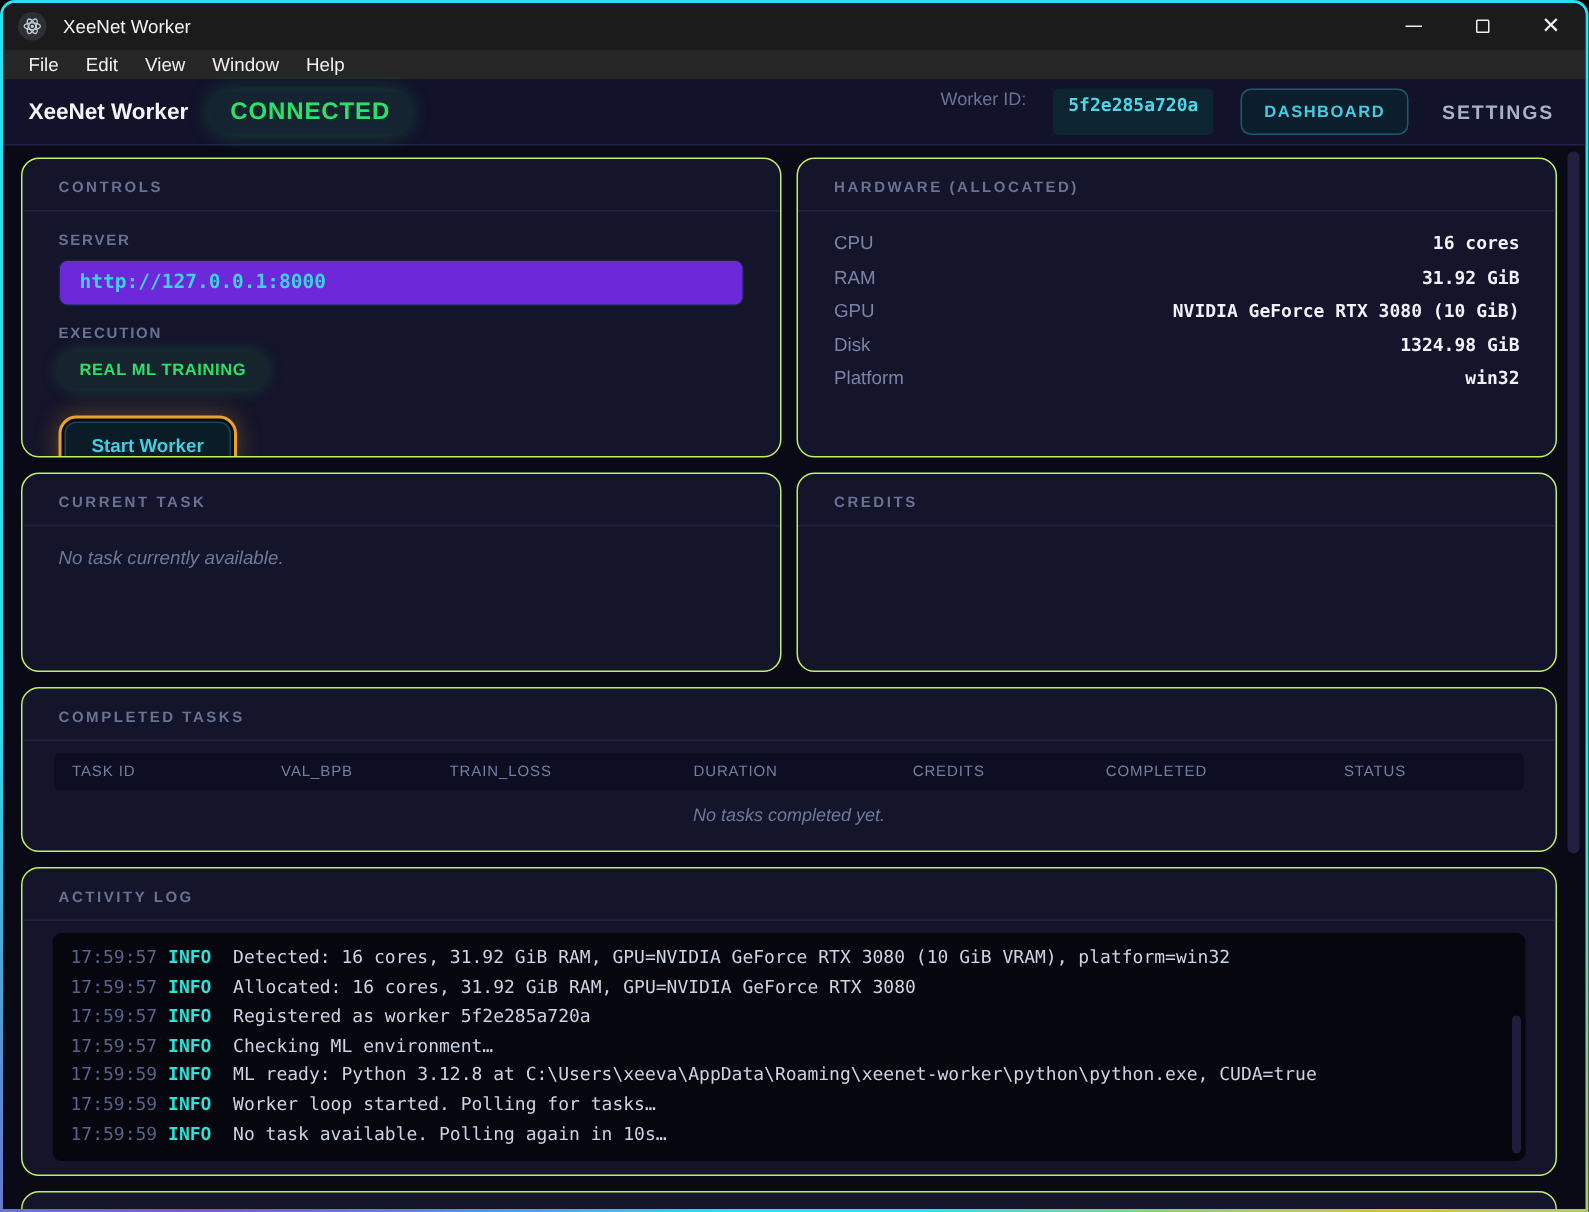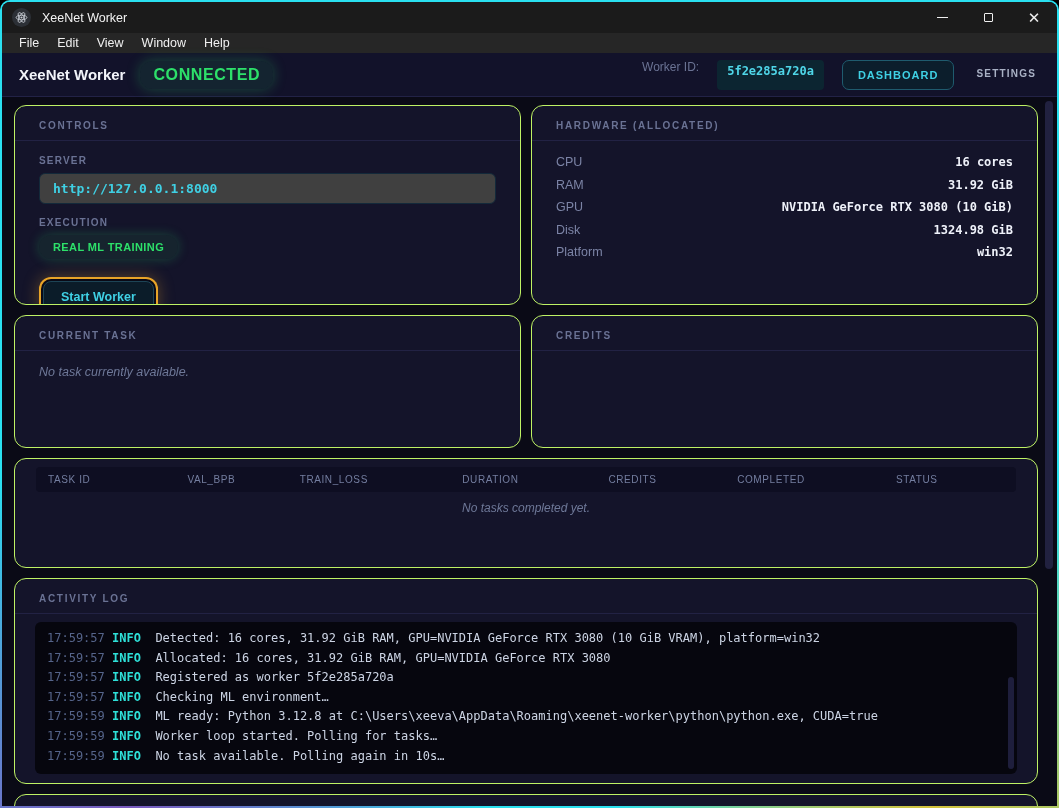--- a/index.html
+++ b/index.html
@@ -42,38 +42,38 @@
     background:rgba(45,224,106,.09); border-radius:12px; padding:5px 13px;
     box-shadow:0 0 14px rgba(45,224,106,.28);
   }
   .header-right { margin-left:auto; display:flex; gap:18px; }
   .worker-id-label { font-size:12px; color:#6b7394; }
   .worker-id-chip { font-size:12px; font-weight:bold; color:#4fd6e8; background:#0c2531; border-radius:4px; padding:4px 10px; }
   .btn-dashboard {
     font-size:11px; font-weight:bold; letter-spacing:1px; color:#3fd0e4;
     background:#0c1e2c; border:1px solid #1f5b6e; border-radius:7px; padding:8px 15px; cursor:pointer;
   }
-  .link-settings { font-size:10px; font-weight:bold; letter-spacing:1.2px; color:#a9b1c5; padding:8px 4px; cursor:pointer; }
+  .link-settings { font-size:13px; font-weight:bold; letter-spacing:1.2px; color:#a9b1c5; padding:8px 4px; cursor:pointer; }
 
   
   .content { position:relative; padding:8px 19px 0 12px; }
   .row { display:flex; gap:10px; margin-bottom:10px; }
   .panel { background:#14142a; border:1px solid #bef264; border-radius:12px; overflow:hidden; }
   .half { flex:1; }
   .panel-title {
     font-size:10px; font-weight:bold; letter-spacing:1.7px; color:#6a7294;
     padding:14px 24px 9px; border-bottom:1px solid #222244;
   }
   .panel-body { padding:14px 24px; }
 
   
   .h-200 { height:200px; }
   .field-label { font-size:10px; font-weight:bold; letter-spacing:1.2px; color:#6a7294; margin-bottom:7px; }
   .server-input {
-    width:100%; background:#404040; border:1px solid #13293a; border-radius:6px;
+    width:100%; background:#6d28d9; border:1px solid #13293a; border-radius:6px;
     color:#3fd0e4; font-family:"DejaVu Sans Mono", monospace; font-size:13px; font-weight:bold;
     padding:7px 13px; outline:none; margin-bottom:13px;
   }
   .badge-execution {
     display:inline-block; font-size:11px; font-weight:bold; letter-spacing:.4px; color:#2de06a;
     background:rgba(45,224,106,.08); border-radius:13px; padding:6px 14px;
     box-shadow:0 0 12px rgba(45,224,106,.25); margin-bottom:16px;
   }
   .btn-start {
     display:block; font-size:12.5px; font-weight:bold; color:#3fd0e4; cursor:pointer;
@@ -223,20 +223,21 @@
           </div>
         </div>
 
         <div class="panel half h-133">
           <div class="panel-title">CREDITS</div>
         </div>
       </div>
 
       <div class="row">
         <div class="panel h-110" style="flex:1">
+          <div class="panel-title">COMPLETED TASKS</div>
           <div class="task-table-header">
             <span class="task-col">TASK ID</span>
             <span class="task-col">VAL_BPB</span>
             <span class="task-col">TRAIN_LOSS</span>
             <span class="task-col">DURATION</span>
             <span class="task-col">CREDITS</span>
             <span class="task-col">COMPLETED</span>
             <span class="task-col">STATUS</span>
           </div>
           <div class="tasks-empty">No tasks completed yet.</div>

